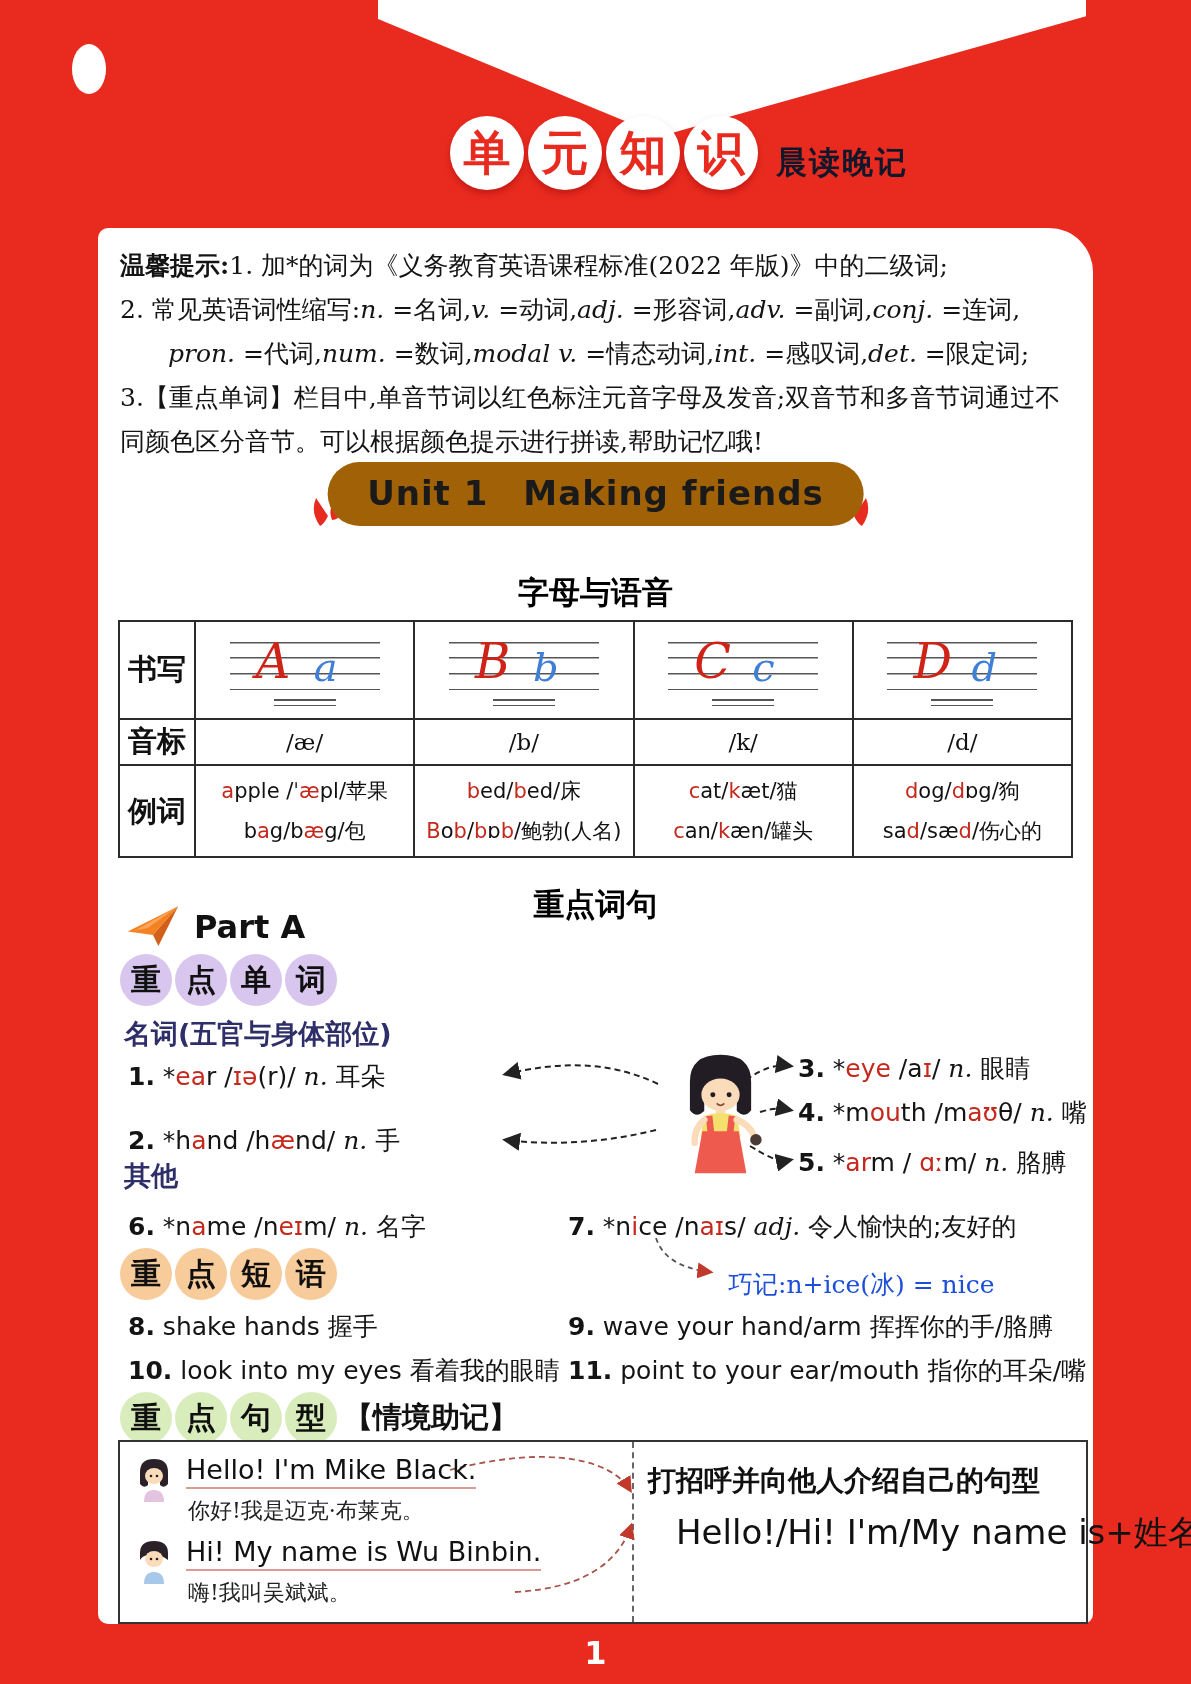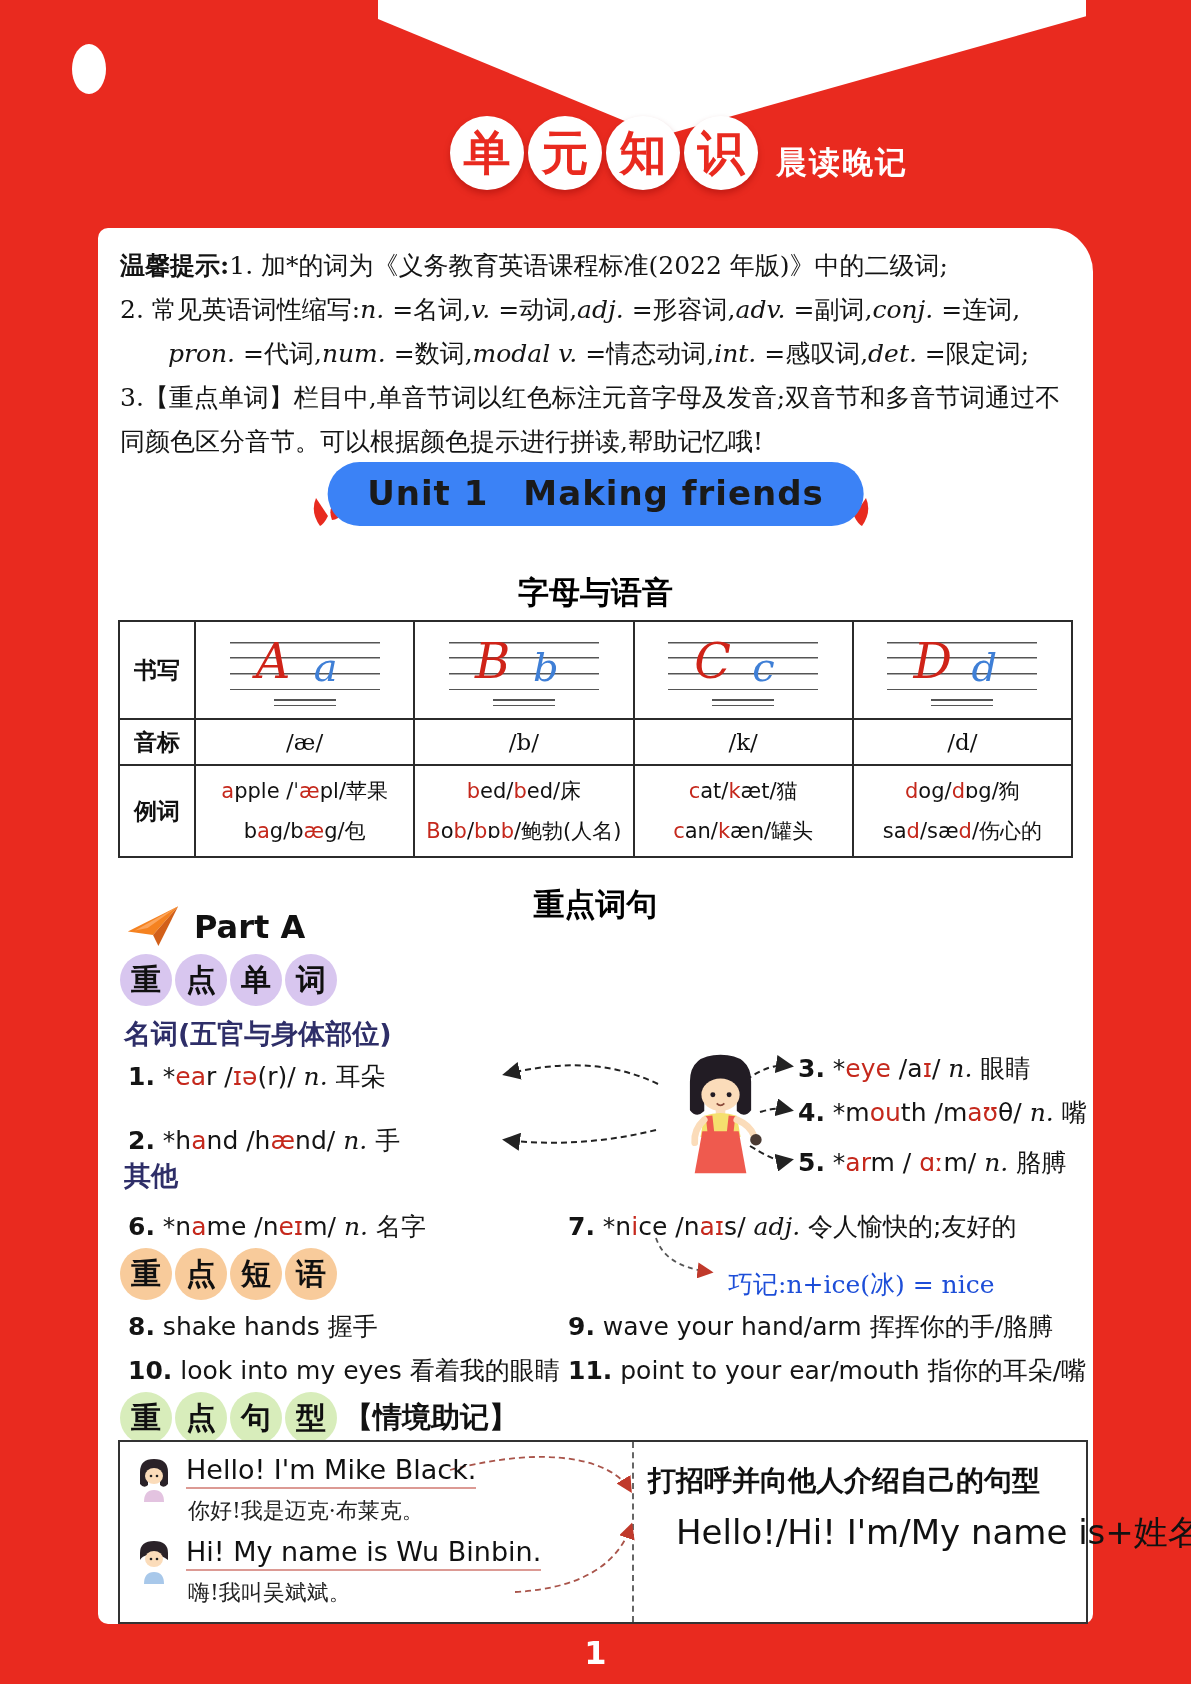--- a/index.html
+++ b/index.html
@@ -7,43 +7,43 @@
         font-family:"DejaVu Sans",sans-serif;color:#111;}
   
   .wedge{position:absolute;left:378px;top:0;width:708px;height:136px;background:#fff;
          clip-path:polygon(0 0,100% 0,100% 12%,40% 100%,0 14%);}
   .corner-dot{position:absolute;left:72px;top:44px;width:34px;height:50px;border-radius:50%;background:#fff;}
   
   .hbadge{position:absolute;left:450px;top:116px;display:flex;align-items:flex-end;}
   .hcircle{width:74px;height:74px;border-radius:50%;background:#fff;margin-right:4px;
            display:flex;align-items:center;justify-content:center;
            font-size:47px;font-weight:800;color:#e92a1f;box-shadow:0 4px 6px rgba(130,0,0,.35);}
-  .hsub{color:#ffffff;font-size:31px;font-weight:800;margin:0 0 6px 14px;letter-spacing:2px;}
+  .hsub{color:#0f172a;font-size:31px;font-weight:800;margin:0 0 6px 14px;letter-spacing:2px;}
   
   .card{position:absolute;left:98px;top:228px;width:995px;height:1396px;background:#fff;
         border-radius:10px 44px 10px 10px;}
   .abs{position:absolute;}
   
   .tips{left:22px;top:16px;width:952px;font-family:"DejaVu Serif",serif;font-size:25px;line-height:44px;color:#141414;}
   .tips-line{white-space:nowrap;}
   .tips-indent{margin-left:48px;}
   .seg-b{font-weight:700;}
   .seg-i{font-family:"DejaVu Serif",serif;font-style:italic;}
   .c-red{color:#c5281c;}
   
-  .pill{left:50%;transform:translateX(-50%);top:234px;background:#3b82f6;border-radius:32px;
+  .pill{left:50%;transform:translateX(-50%);top:234px;background:#a16207;border-radius:32px;
         padding:9px 40px;font-size:34px;font-weight:600;letter-spacing:1px;color:#1a1a1a;white-space:nowrap;}
   .petal-l{left:210px;top:258px;}
   .petal-r{left:742px;top:258px;}
   
   .sec-title{left:0;width:100%;text-align:center;font-size:31px;font-weight:800;color:#000;}
   
   table.phon{left:20px;top:392px;width:955px;border-collapse:collapse;position:absolute;table-layout:fixed;}
   table.phon td,table.phon th{border:2px solid #2b2b2b;text-align:center;vertical-align:middle;padding:0;}
-  table.phon th{width:74px;font-size:23px;font-weight:700;color:#111;margin-left:28px;}
+  table.phon th{width:74px;font-size:29px;font-weight:700;color:#111;margin-left:28px;}
   .row-write{height:98px;}
   .row-ipa{height:46px;font-size:23px;font-family:"DejaVu Serif",serif;}
   .row-ex{height:92px;font-size:21px;line-height:40px;}
   .staff{position:relative;width:150px;height:48px;margin:8px auto 0;
     background:linear-gradient(#555,#555) 0 0/100% 1.5px no-repeat,
                linear-gradient(#555,#555) 0 15px/100% 1.5px no-repeat,
                linear-gradient(#555,#555) 0 31px/100% 1.5px no-repeat,
                linear-gradient(#555,#555) 0 47px/100% 1.5px no-repeat;}
   .staff .up{position:absolute;left:26px;top:-9px;font:italic 48px "DejaVu Serif",serif;color:#cf2318;}
   .staff .low{position:absolute;left:84px;top:2px;font:italic 40px "DejaVu Serif",serif;color:#3f7fd6;}

